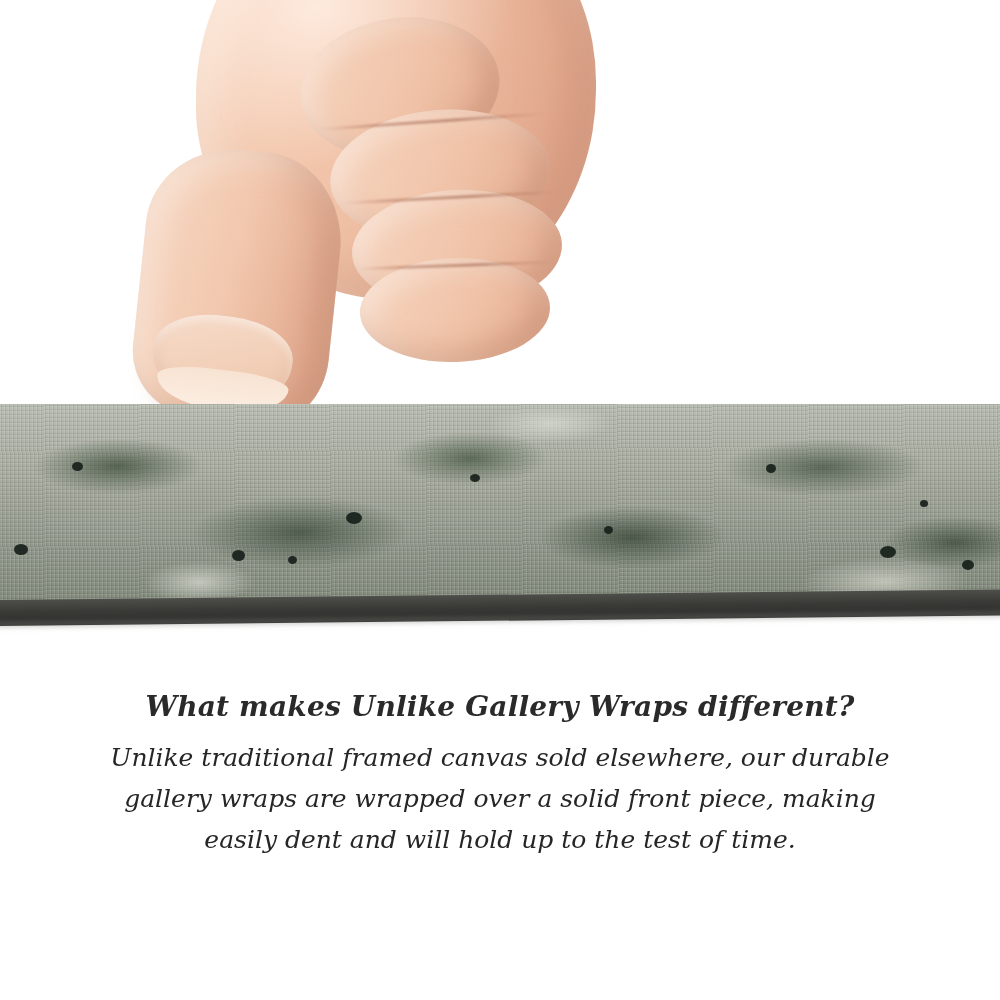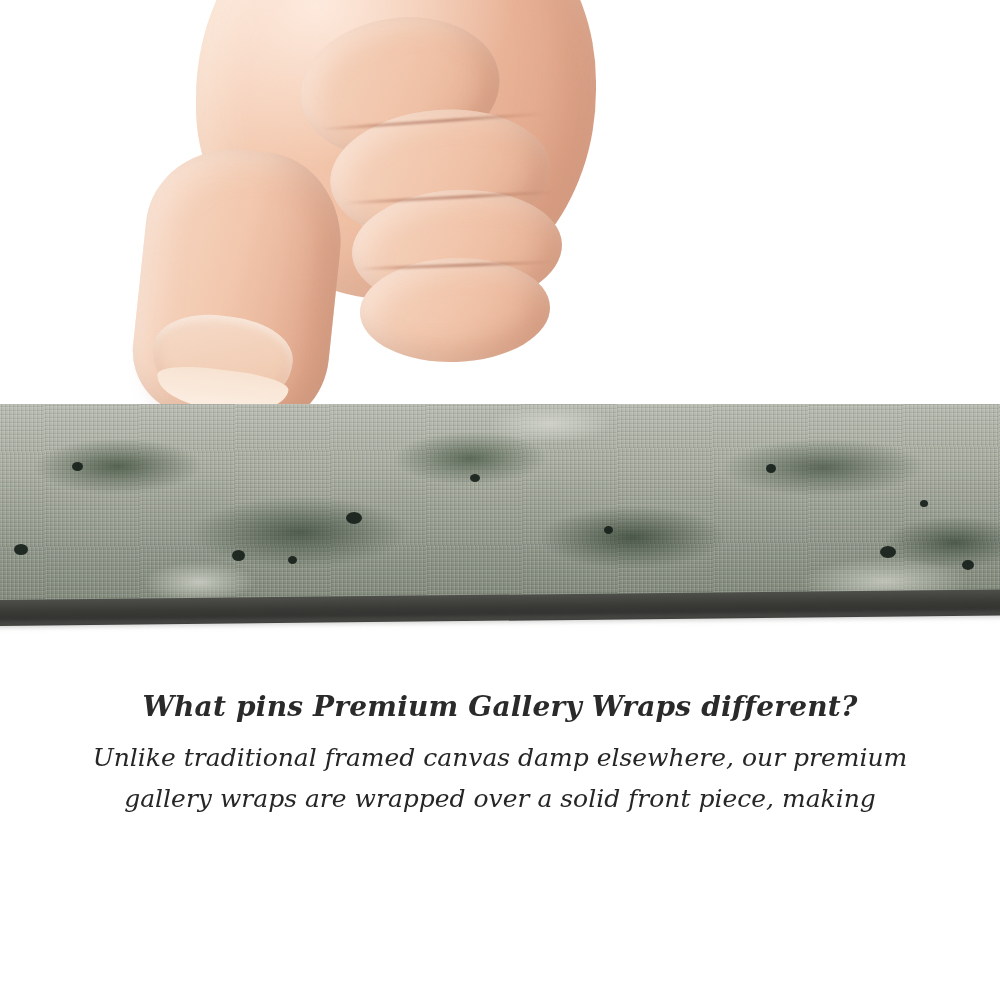--- a/index.html
+++ b/index.html
@@ -240,18 +240,19 @@
     <div class="speck" style="left:604px; top:122px; width:9px; height:8px;"></div>
     <div class="speck" style="left:766px; top:60px;  width:10px; height:9px;"></div>
     <div class="speck" style="left:880px; top:142px; width:16px; height:12px;"></div>
     <div class="speck" style="left:962px; top:156px; width:12px; height:10px;"></div>
     <div class="speck" style="left:920px; top:96px;  width:8px;  height:7px;"></div>
     <div class="canvas-bottom-edge"></div>
     <div class="canvas-underline"></div>
   </div>
 
   <div class="caption">
-    <div class="headline">What pins Premium Gallery Wraps different?</div>
-    <div class="line">Unlike traditional framed canvas damp elsewhere, our premium</div>
+    <div class="headline">What makes Unlike Gallery Wraps different?</div>
+    <div class="line">Unlike traditional framed canvas sold elsewhere, our durable</div>
     <div class="line">gallery wraps are wrapped over a solid front piece, making</div>
+    <div class="line">easily dent and will hold up to the test of time.</div>
   </div>
 
 </div>
 
 </body></html>

